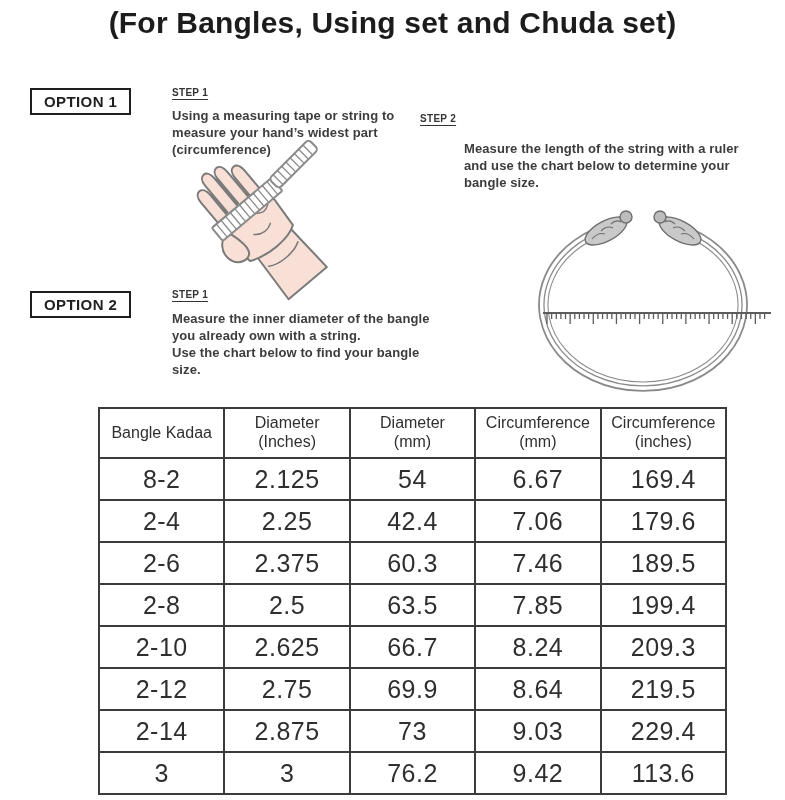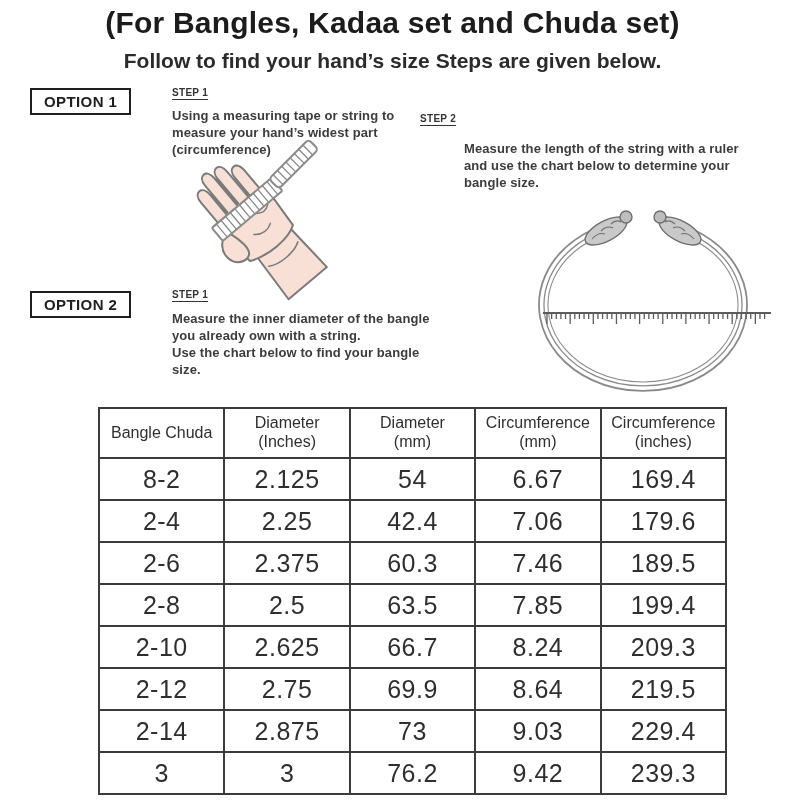--- a/index.html
+++ b/index.html
@@ -44,22 +44,21 @@
   .size-table td {
     height:40px; font-size:25px; font-weight:500; letter-spacing:0.5px;
   }
   svg { overflow:visible; }
 </style>
 </head>
 <body>
 
 <div id="canvas">
 
-  <div class="abs title">(For Bangles, Kadaa set and Chuda set)</div>
-  <div class="abs subtitle">Follow to find your hand’s size Steps are given below.</div>
+  <div class="abs title">(For Bangles, Using set and Chuda set)</div>
 
   <div class="abs" style="left:30px; top:88px;">
     <span class="option-box">OPTION 1</span>
   </div>
   <div class="abs step-heading" style="left:172px; top:87px;">STEP 1</div>
   <div class="abs step-text" style="left:172px; top:107px; width:260px;">Using a measuring tape or string to
 measure your hand’s widest part
 (circumference)</div>
 
   <svg class="abs" style="left:178px; top:152px;" width="180" height="150" viewBox="0 0 180 150">
@@ -124,21 +123,21 @@
 
     <g stroke="#5c5c5c" fill="none">
       <path d="M18,118 H246" stroke-width="2.2"></path>
       <path id="bangle-ruler-ticks" d="M22.00,118v11M26.63,118v6M31.26,118v6M35.89,118v6M40.52,118v6M45.15,118v11M49.78,118v6M54.41,118v6M59.04,118v6M63.67,118v6M68.30,118v11M72.93,118v6M77.56,118v6M82.19,118v6M86.82,118v6M91.45,118v11M96.08,118v6M100.71,118v6M105.34,118v6M109.97,118v6M114.60,118v11M119.23,118v6M123.86,118v6M128.49,118v6M133.12,118v6M137.75,118v11M142.38,118v6M147.01,118v6M151.64,118v6M156.27,118v6M160.90,118v11M165.53,118v6M170.16,118v6M174.79,118v6M179.42,118v6M184.05,118v11M188.68,118v6M193.31,118v6M197.94,118v6M202.57,118v6M207.20,118v11M211.83,118v6M216.46,118v6M221.09,118v6M225.72,118v6M230.35,118v11M234.98,118v6M239.61,118v6" stroke-width="1.3"></path>
     </g>
   </svg>
 
   <table class="size-table abs" style="left:98px; top:407px;">
     <thead>
       <tr>
-          <th>Bangle Chuda</th>
+          <th>Bangle Kadaa</th>
           <th>Diameter
 (Inches)</th>
           <th>Diameter
 (mm)</th>
           <th>Circumference
 (mm)</th>
           <th>Circumference
 (inches)</th>
         </tr>
     </thead>
@@ -190,18 +189,18 @@
           <td>2.875</td>
           <td>73</td>
           <td>9.03</td>
           <td>229.4</td>
         </tr>
         <tr>
           <td>3</td>
           <td>3</td>
           <td>76.2</td>
           <td>9.42</td>
-          <td>239.3</td>
+          <td>113.6</td>
         </tr>
       </tbody>
   </table>
 
 </div>
 
 </body></html>

